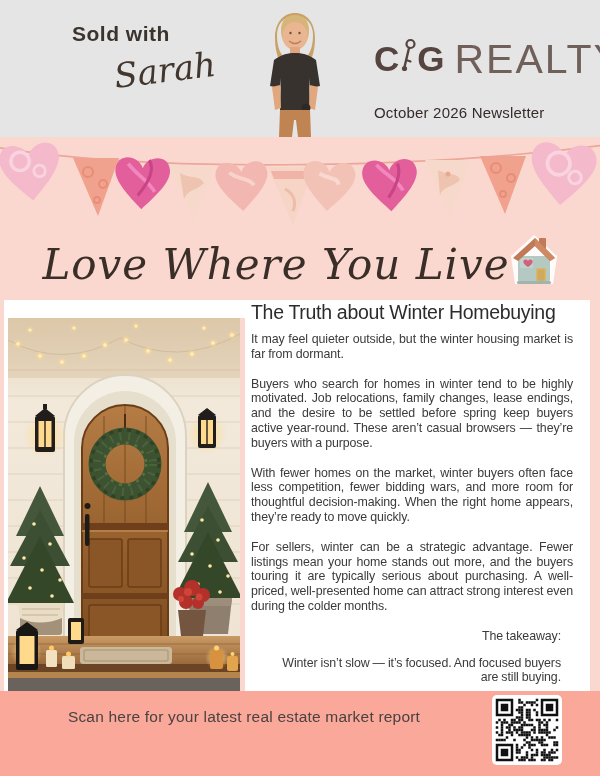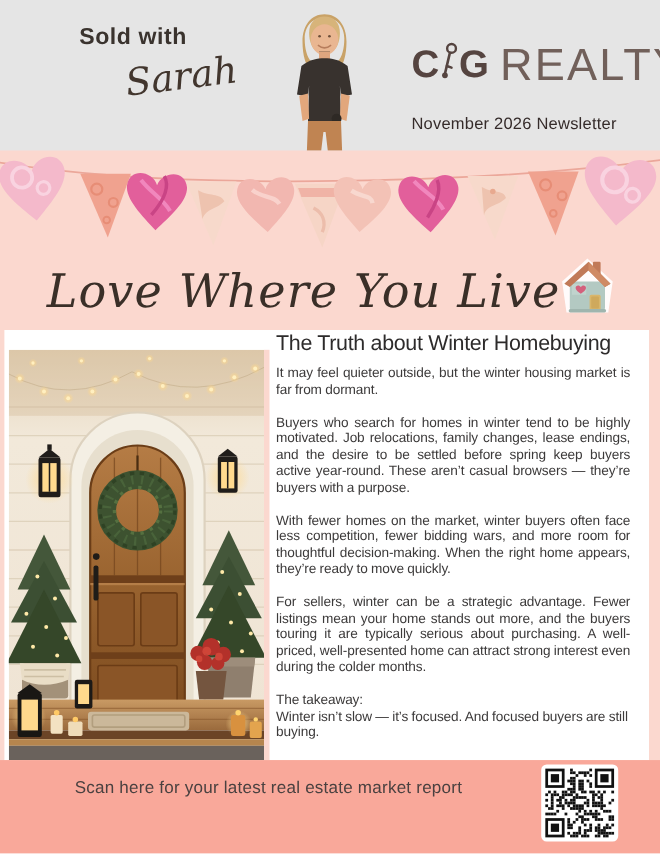--- a/index.html
+++ b/index.html
@@ -28,21 +28,21 @@
   .house-icon{width:48px;height:56px;margin-top:-4px;}
 
   
   .content{position:relative;height:391px;background:#fbd8cf;}
   .panel{position:absolute;left:4px;right:10px;top:0;bottom:0;background:#ffffff;}
   .porch-photo{position:absolute;left:8px;top:18px;width:232px;height:373px;display:block;}
   .photo-divider{position:absolute;left:240px;top:18px;width:5px;bottom:0;background:#fbd8cf;}
   .article{position:absolute;left:251px;right:27px;top:1px;color:#3c3a3a;}
   .article h1{margin:0 0 8px 0;font-size:19.5px;font-weight:500;letter-spacing:-.3px;color:#2d2b2b;white-space:nowrap;}
   .article p{margin:0 0 15px 0;font-size:12.4px;line-height:14.8px;letter-spacing:-.1px;word-spacing:-.3px;text-align:justify;}
-  .article p.tight{margin:0;text-align:left;}
+  .article p.tight{margin:12px;text-align:right;}
 
   
   .footer{position:relative;height:85px;background:#f9a89a;}
   .footer-cta{position:absolute;left:0;top:17px;width:488px;text-align:center;font-size:15.5px;color:#4a4140;letter-spacing:.2px;}
   .qr-box{position:absolute;right:38px;top:4px;width:70px;height:70px;background:#fff;border-radius:5px;padding:0;}
 </style>
 </head>
 <body>
 
 <div class="page">
@@ -85,21 +85,21 @@
           <svg width="16" height="40" viewBox="0 0 16 40">
             <circle cx="10.5" cy="7" r="4" fill="none" stroke="#554440" stroke-width="2.2"></circle>
             <path d="M9 11 L4.5 30" stroke="#554440" stroke-width="2.4" stroke-linecap="round"></path>
             <path d="M6.2 23 L10.5 24.5" stroke="#554440" stroke-width="2.2" stroke-linecap="round"></path>
             <circle cx="4.5" cy="31.5" r="2.6" fill="#554440"></circle>
           </svg>
         </span>
         <span class="logo-cg">G</span>
         <span class="logo-realty">REALTY</span>
       </div>
-      <div class="newsletter-date">November 2026 Newsletter</div>
+      <div class="newsletter-date">October 2026 Newsletter</div>
     </div>
   </header>
 
   <section class="banner">
     <svg class="garland" viewBox="0 0 600 100">
       <defs>
         <path id="hrt" d="M0,6 C-4,-6 -24,-9 -26,7 C-27,19 -12,33 0,45 C12,33 27,19 26,7 C24,-9 4,-6 0,6 Z"></path>
         <path id="pen" d="M-23,0 L23,0 L2,58 Z"></path>
       </defs>
       <path d="M-5,10 C150,36 420,32 605,8" stroke="#eba austen" fill="none"></path>

